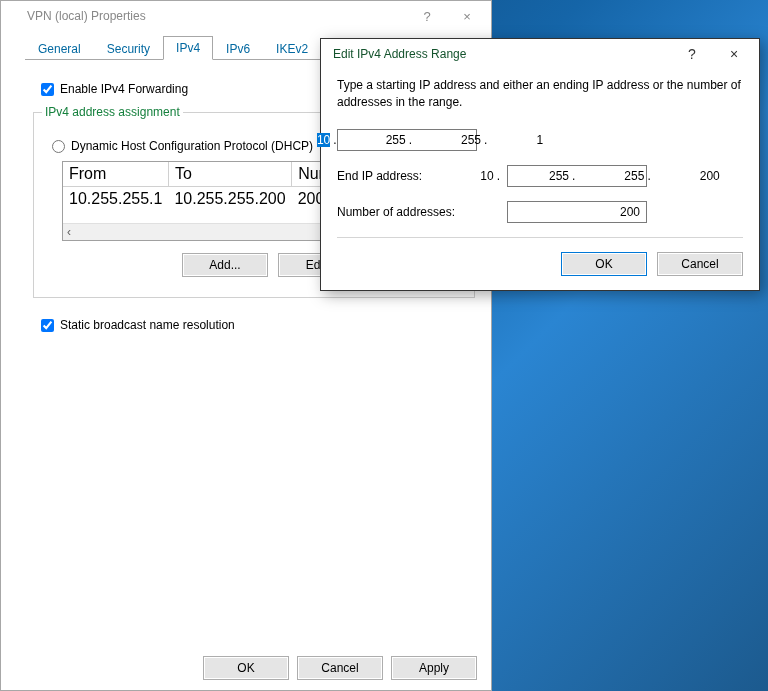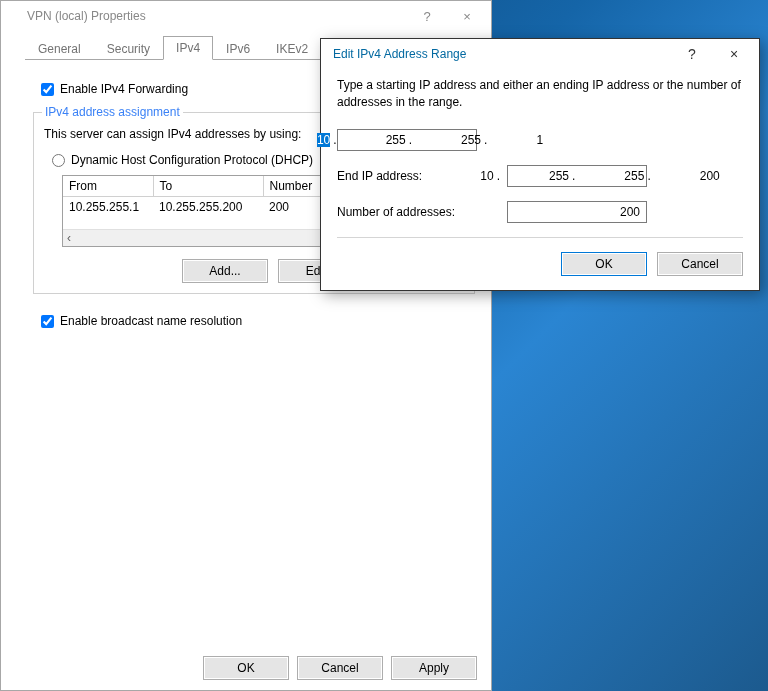--- a/index.html
+++ b/index.html
@@ -48,21 +48,21 @@
     align-items: flex-end;
     margin: 4px 8px 0 8px;
     border-bottom: 1px solid #a7a7a7;
   }
   .tab {
     padding: 4px 12px;
     border: 1px solid transparent;
     border-bottom: none;
     position: relative;
     bottom: -1px;
-    color: #737373;
+    color: #0369a1;
     cursor: default;
   }
   .tab.active {
     border-color: #a7a7a7;
     background: #fff;
     border-bottom: 1px solid #fff;
   }
 
   .tab-body {
     padding: 18px 14px 0 14px;
@@ -82,41 +82,41 @@
     padding: 14px 10px 10px 10px;
     position: relative;
   }
   .groupbox-title {
     position: absolute;
     top: -8px;
     left: 8px;
     background: #fff;
     padding: 0 3px;
     font-size: 12px;
-    color: #3b82f6;
+    color: #15803d;
   }
   .assign-label { margin-bottom: 6px; }
   .radio-row {
     display: flex;
     align-items: center;
     gap: 6px;
     margin: 12px 0 4px 8px;
   }
   .radio-row input { width: 13px; height: 13px; }
   .radio-highlight {
     box-shadow: 0 0 6px 3px rgba(0,200,0,0.6);
     border-radius: 50%;
   }
 
   .table-wrapper {
     margin: 8px 0 0 18px;
     border: 1px solid #a0a0a0;
     background: #fff;
   }
-  table { width: 100%; border-collapse: collapse; font-size: 12px; }
+  table { width: 100%; border-collapse: collapse; font-size: 16px; }
   th {
     text-align: left;
     font-weight: normal;
     padding: 3px 6px;
     border-right: 1px solid #d0d0d0;
     background: #fff;
     border-bottom: 1px solid #d0d0d0;
   }
   td {
     padding: 3px 6px;
@@ -129,21 +129,21 @@
     align-items: center;
     padding: 0 4px;
     color: #606060;
     margin-top: 12px;
   }
 
   .btn-row {
     display: flex;
     gap: 10px;
     justify-content: flex-end;
-    margin: 12px 4px 0 0;
+    margin: 12px 4px 10px 0;
   }
   .btn {
     min-width: 86px;
     height: 24px;
     border: 1px solid #adadad;
     background: #e5e5e5;
     font-size: 12px;
     font-family: inherit;
     padding: 0 10px;
     cursor: pointer;
@@ -168,21 +168,21 @@
     background: #fff;
     border: 1px solid #333;
     box-shadow: 4px 4px 14px rgba(0,0,0,0.35);
   }
   .modal-titlebar {
     height: 30px;
     display: flex;
     align-items: center;
     padding: 0 4px 0 12px;
   }
-  .modal-title { flex: 1; font-size: 12px; color: #0369a1;}
+  .modal-title { flex: 1; font-size: 12px; color: #14532d;}
   .modal-close, .modal-help {
     width: 42px;
     height: 26px;
     display: inline-flex;
     align-items: center;
     justify-content: center;
     font-size: 14px;
     color: #333;
   }
   .modal-body { padding: 8px 16px 14px 16px; }
@@ -240,21 +240,20 @@
   </div>
 
   <div class="tab-body">
     <div class="checkbox-row">
       <input type="checkbox" checked="" style="">
       <span>Enable IPv4 Forwarding</span>
     </div>
 
     <div class="groupbox">
       <span class="groupbox-title">IPv4 address assignment</span>
-      <div class="assign-label">This server can assign IPv4 addresses by using:</div>
 
       <div class="radio-row">
         <input type="radio" name="assign" style="">
         <span>Dynamic Host Configuration Protocol (DHCP)</span>
       </div>
 
       <div class="table-wrapper">
         <table>
           <thead>
             <tr>
@@ -278,21 +277,21 @@
 
       <div class="btn-row">
         <button class="btn">Add...</button>
         <button class="btn">Edit...</button>
         <button class="btn">Remove</button>
       </div>
     </div>
 
     <div class="checkbox-row" style="margin-left:10px;">
       <input type="checkbox" checked="" style="">
-      <span>Enable broadcast name resolution</span>
+      <span>Static broadcast name resolution</span>
     </div>
   </div>
 
   <div class="bottom-btns">
     <button class="btn">OK</button>
     <button class="btn">Cancel</button>
     <button class="btn">Apply</button>
   </div>
 </div>
 

